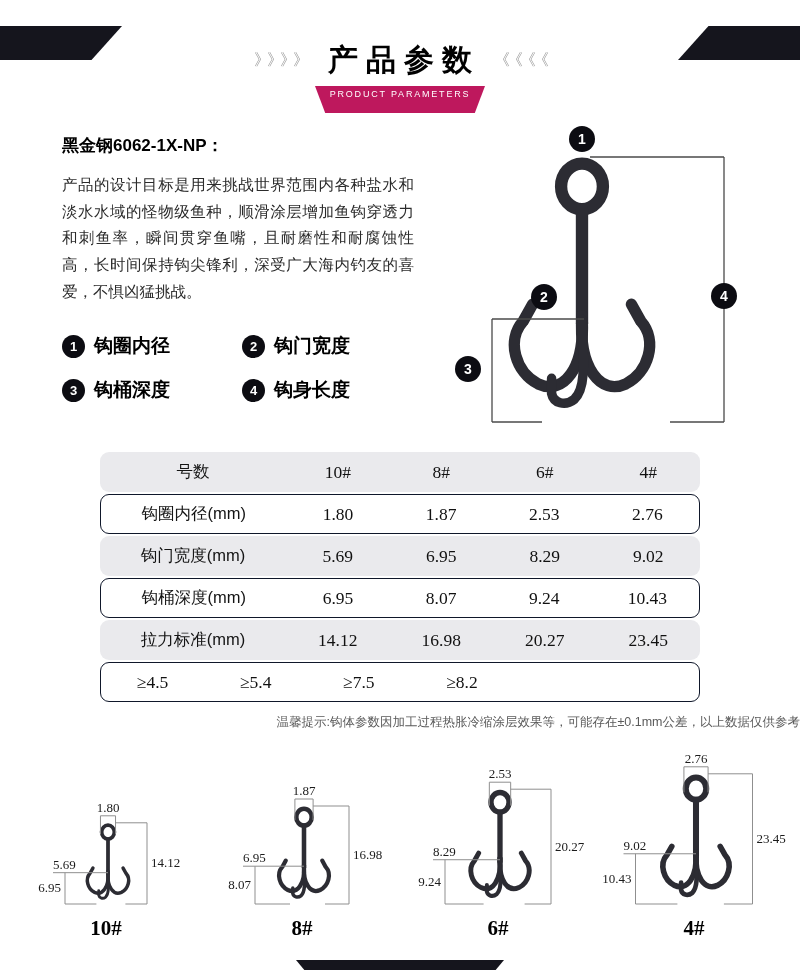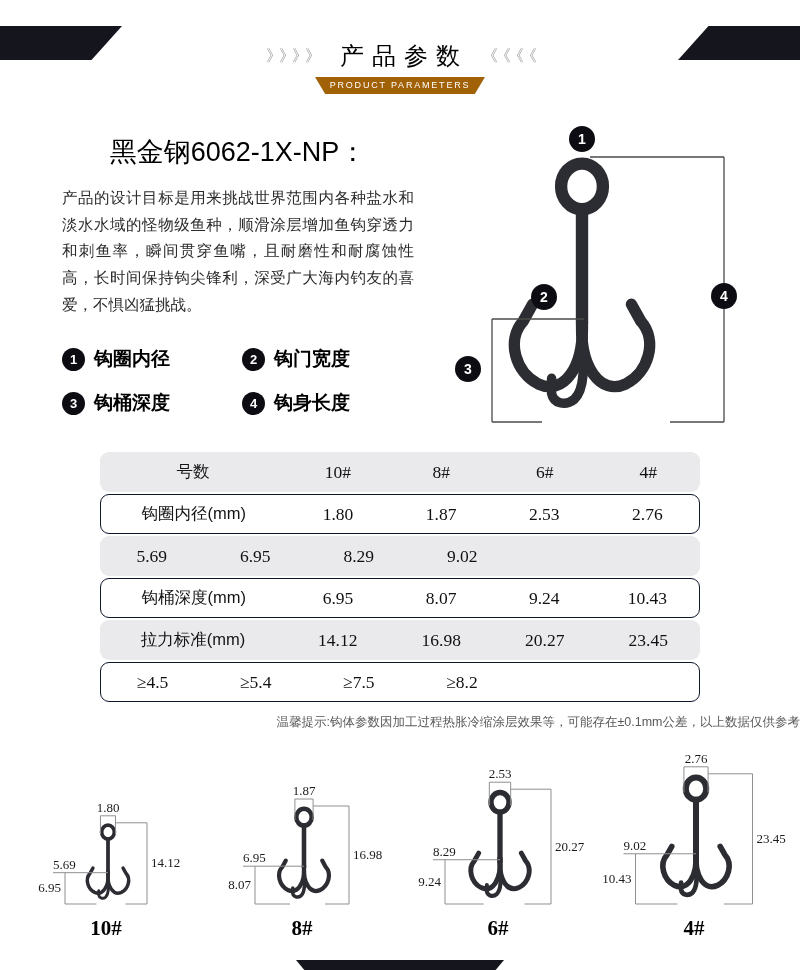--- a/index.html
+++ b/index.html
@@ -8,27 +8,27 @@
   .page{position:relative;width:800px;height:970px;margin:0 auto;background:#fff;overflow:hidden;
         font-family:"Liberation Sans",sans-serif;color:#111;}
   
   .corner{position:absolute;top:26px;width:122px;height:34px;background:#15151d;}
   .corner-left{left:0;clip-path:polygon(0 0,100% 0,75% 100%,0 100%);}
   .corner-right{right:0;clip-path:polygon(25% 0,100% 0,100% 100%,0 100%);}
   
   .header{position:absolute;top:40px;left:0;right:0;text-align:center;}
   .title-row{display:flex;align-items:center;justify-content:center;gap:14px;}
   .chev{color:#9a9a9a;font-size:16px;letter-spacing:-3px;}
-  .title{font-size:24px;font-weight:normal;letter-spacing:8px;color:#000;text-indent:8px;}
-  .ribbon{margin:5px auto 0;width:170px;height:17px;line-height:17px;background:#a16207;color:#fff;
+  .title{font-size:30px;font-weight:bold;letter-spacing:8px;color:#000;text-indent:8px;}
+  .ribbon{margin:5px auto 0;width:170px;height:27px;line-height:17px;background:#be185d;color:#fff;
           font-size:9px;letter-spacing:1.8px;clip-path:polygon(0 0,100% 0,94% 100%,6% 100%);}
   
   .intro{position:absolute;top:124px;left:62px;display:flex;}
   .intro-left{width:352px;}
-  .product-title{font-size:27px;font-weight:normal;margin:10px 0 15px;color:#000;text-align:center;}
+  .product-title{font-size:17px;font-weight:bold;margin:10px 0 15px;color:#000;}
   .product-desc{font-size:15.5px;line-height:1.72;color:#2b2b2b;text-align:justify;}
   .legend{margin-top:28px;display:grid;grid-template-columns:180px 168px;row-gap:18px;}
   .legend-item{display:flex;align-items:center;font-size:19px;font-weight:600;color:#000;}
   .num-circle{display:inline-flex;align-items:center;justify-content:center;width:23px;height:23px;
               border-radius:50%;background:#0c0c12;color:#fff;font-size:13px;font-weight:bold;
               margin-right:9px;flex:none;}
   .intro-right{margin-left:18px;margin-top:2px;}
   
   .cnum{fill:#fff;font-size:14px;font-weight:bold;text-anchor:middle;font-family:"Liberation Sans",sans-serif;}
   .ccirc{fill:#0c0c12;}
@@ -142,20 +142,21 @@
       <div class="td val">4#</div>
     </div>
     <div class="tr plain">
       <div class="td lab">钩圈内径(mm)</div>
       <div class="td val">1.80</div>
       <div class="td val">1.87</div>
       <div class="td val">2.53</div>
       <div class="td val">2.76</div>
     </div>
     <div class="tr alt">
+      <div class="td lab">钩门宽度(mm)</div>
       <div class="td val">5.69</div>
       <div class="td val">6.95</div>
       <div class="td val">8.29</div>
       <div class="td val">9.02</div>
     </div>
     <div class="tr plain">
       <div class="td lab">钩桶深度(mm)</div>
       <div class="td val">6.95</div>
       <div class="td val">8.07</div>
       <div class="td val">9.24</div>

